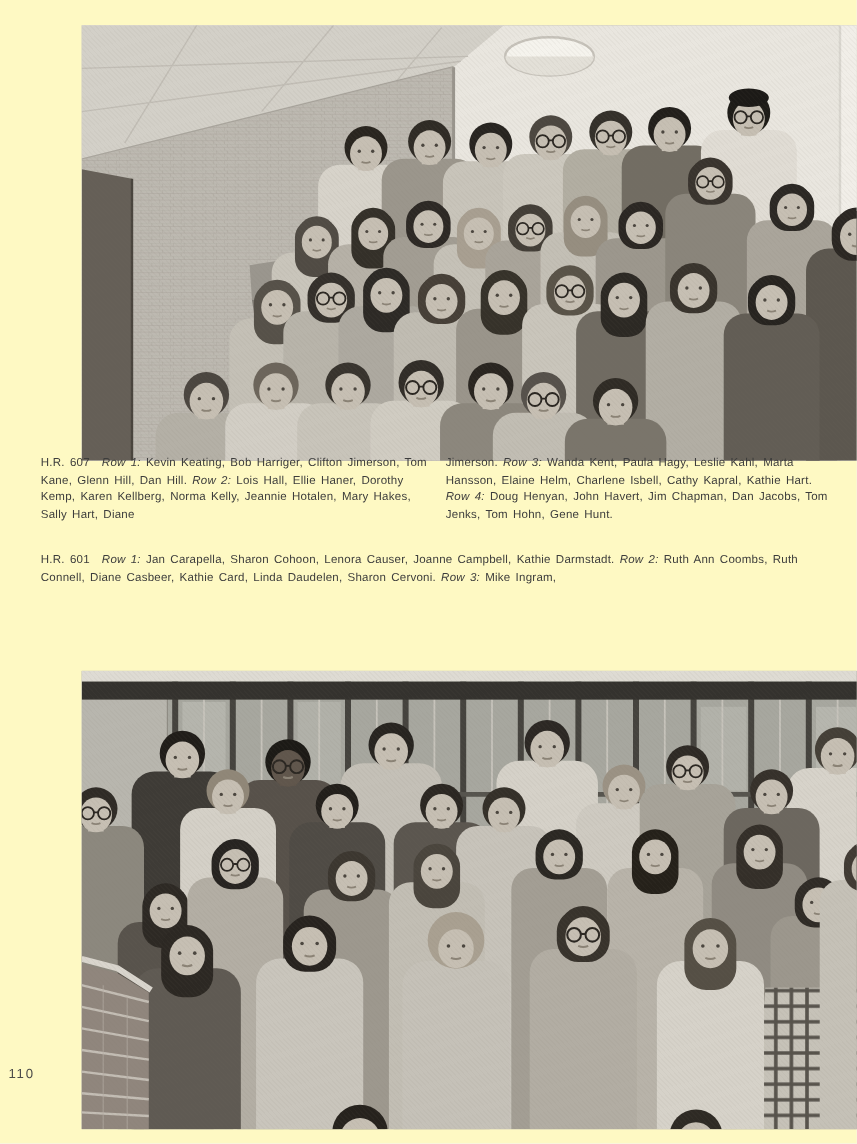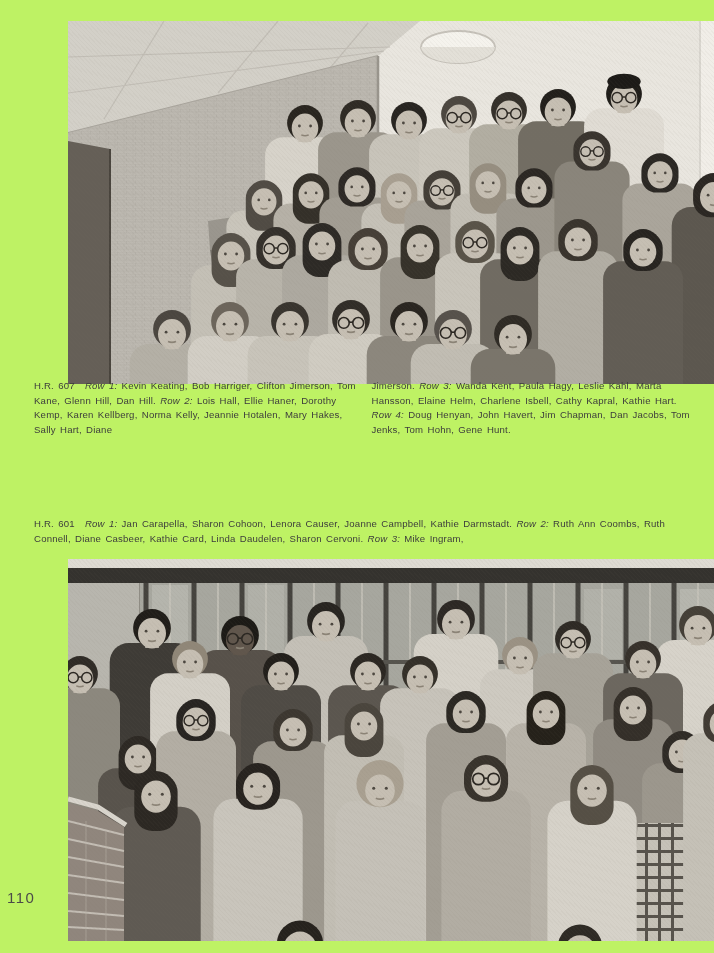--- a/index.html
+++ b/index.html
@@ -1,29 +1,29 @@
 <!DOCTYPE html>
 <html><head>
 <meta charset="utf-8">
 <style>
   html,body{margin:0;padding:0;background:#f5f4ef;}
-  .page{position:relative;width:714px;height:953px;background:#bef264;overflow:hidden;
+  .page{position:relative;width:714px;height:953px;background:#fef9c3;overflow:hidden;
         font-family:"Liberation Sans",sans-serif;}
   .photo{position:absolute;overflow:hidden;background:#c9c6be;}
   .photo svg{display:block;width:100%;height:100%;}
   .photo-top{left:28px;top:5px;width:675px;height:363px;}
   .photo-bottom{left:28px;top:543px;width:677px;height:382px;}
   .caption{position:absolute;display:flex;gap:13px;color:#3d3d3c;font-size:9.6px;
            line-height:1.53;letter-spacing:0.2px;word-spacing:1.4px;}
   .caption-1{left:34px;top:379px;width:662px;}
-  .caption-2{left:34px;top:517px;width:662px;}
+  .caption-2{left:34px;top:460px;width:662px;}
   .caption .col{margin:0;flex:1;}
   .seg-italic{font-style:italic;}
   .seg-label{margin-right:10px;}
-  .page-number{position:absolute;left:7px;top:889px;font-size:15px;letter-spacing:1.5px;color:#4b4b49;}
+  .page-number{position:absolute;left:7px;top:889px;font-size:11px;letter-spacing:1.5px;color:#4b4b49;}
   .grain{position:absolute;inset:0;pointer-events:none;opacity:.05;
          background:repeating-linear-gradient(47deg,#7a7264 0 1px,transparent 1px 3px);}
 </style>
 </head>
 <body>
 
 <div class="page">
 
   <figure class="photo photo-top">
     <svg viewBox="0 0 675 363" preserveAspectRatio="none">

